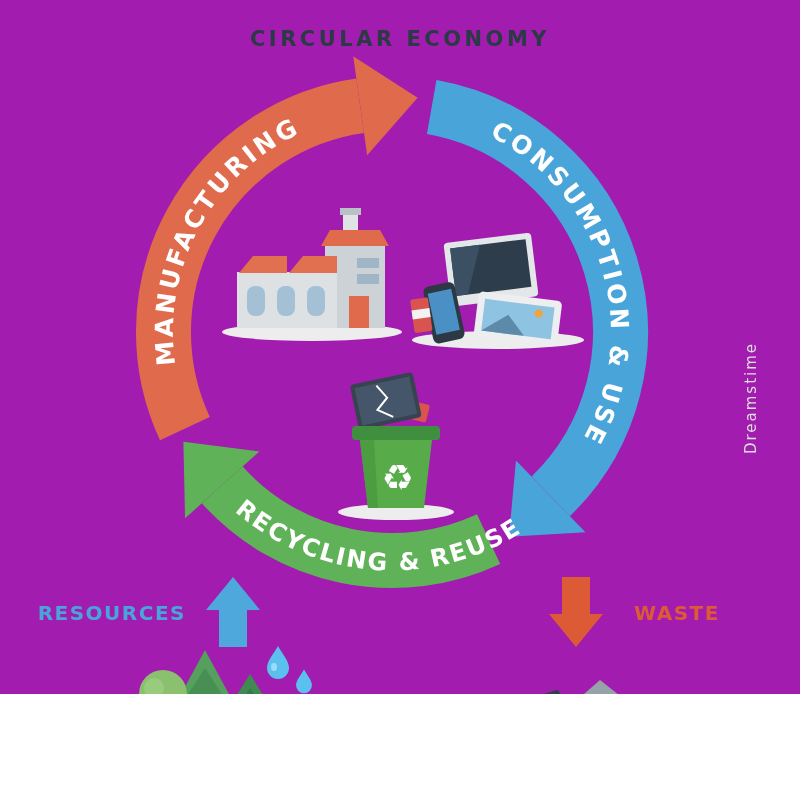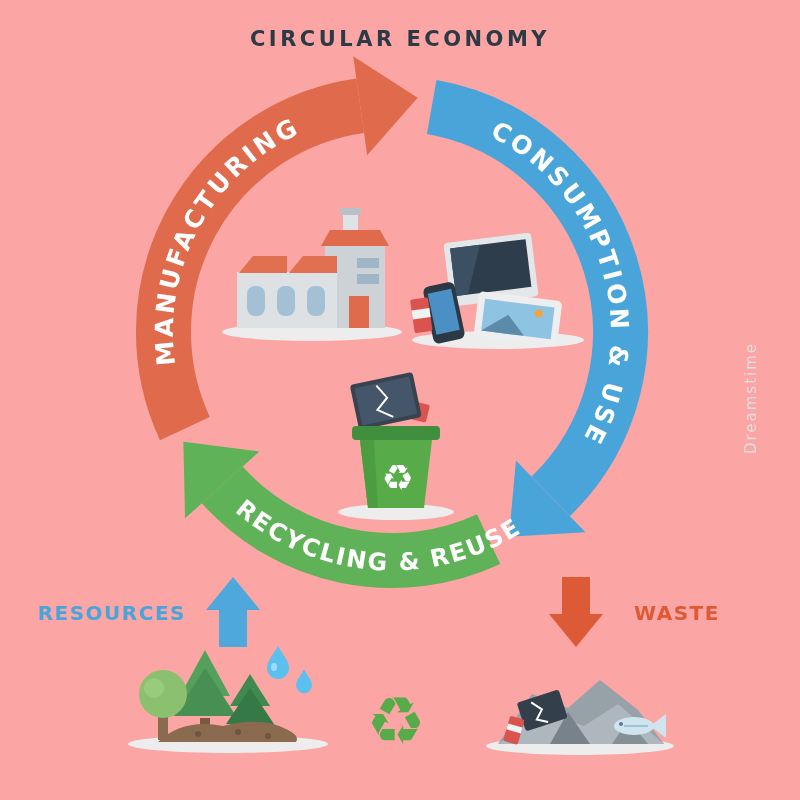--- a/index.html
+++ b/index.html
@@ -1,16 +1,16 @@
 <!DOCTYPE html>
 <html><head>
 <meta charset="utf-8">
 <style>
   html,body{margin:0;padding:0;background:#ffffff;}
-  .canvas{position:relative;width:800px;height:800px;background:#fca5a5;overflow:hidden;}
+  .canvas{position:relative;width:800px;height:694px;background:#a21caf;overflow:hidden;}
   svg{display:block;}
   svg text{font-family:"DejaVu Sans","Liberation Sans",sans-serif;}
   .arc-label{font-weight:700;font-size:25px;letter-spacing:3px;}
   .arc-label-green{font-weight:700;font-size:24px;letter-spacing:2px;}
   .flow-label{font-weight:700;font-size:20px;letter-spacing:1.5px;}
   .page-title{font-weight:700;font-size:21px;letter-spacing:3.5px;}
   .watermark{font-size:15px;letter-spacing:2px;}
 </style>
 </head>
 <body>

